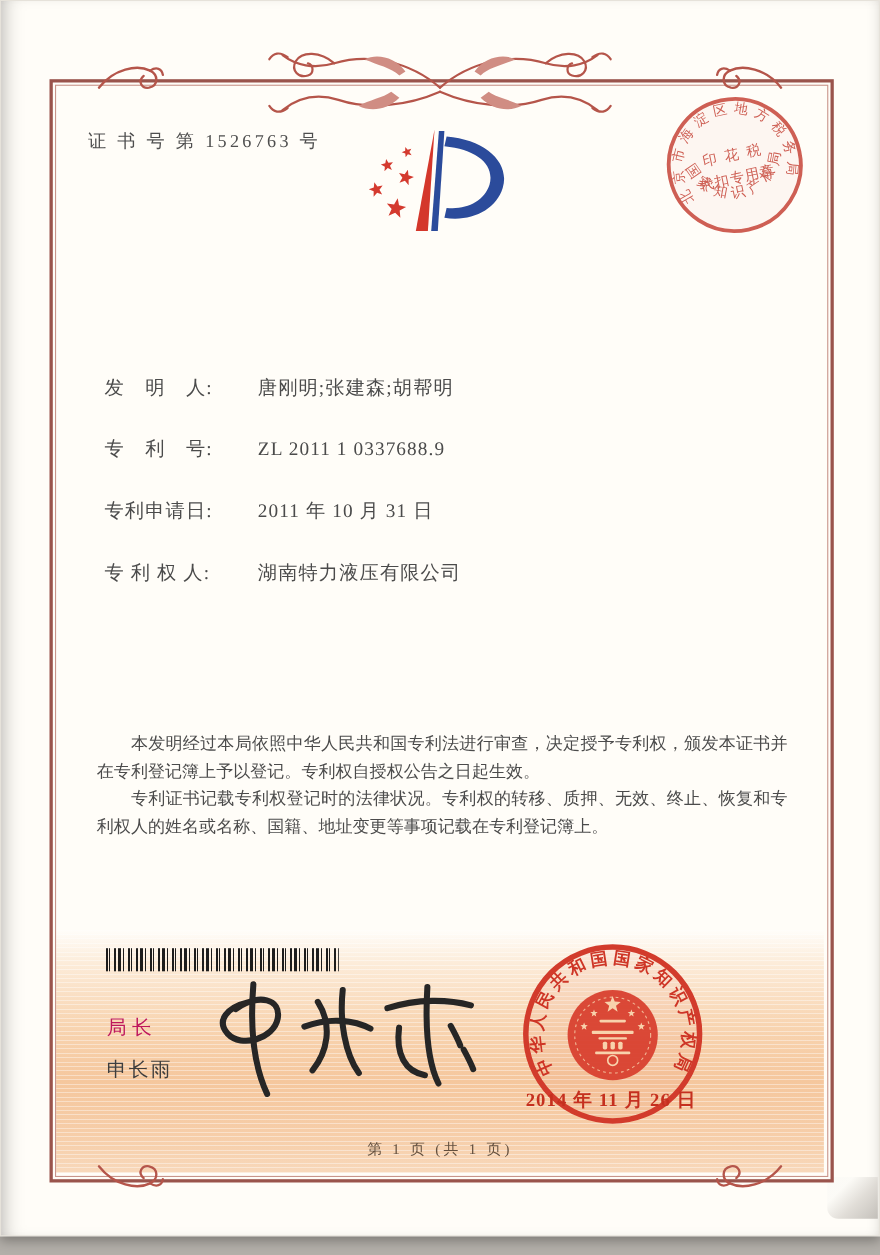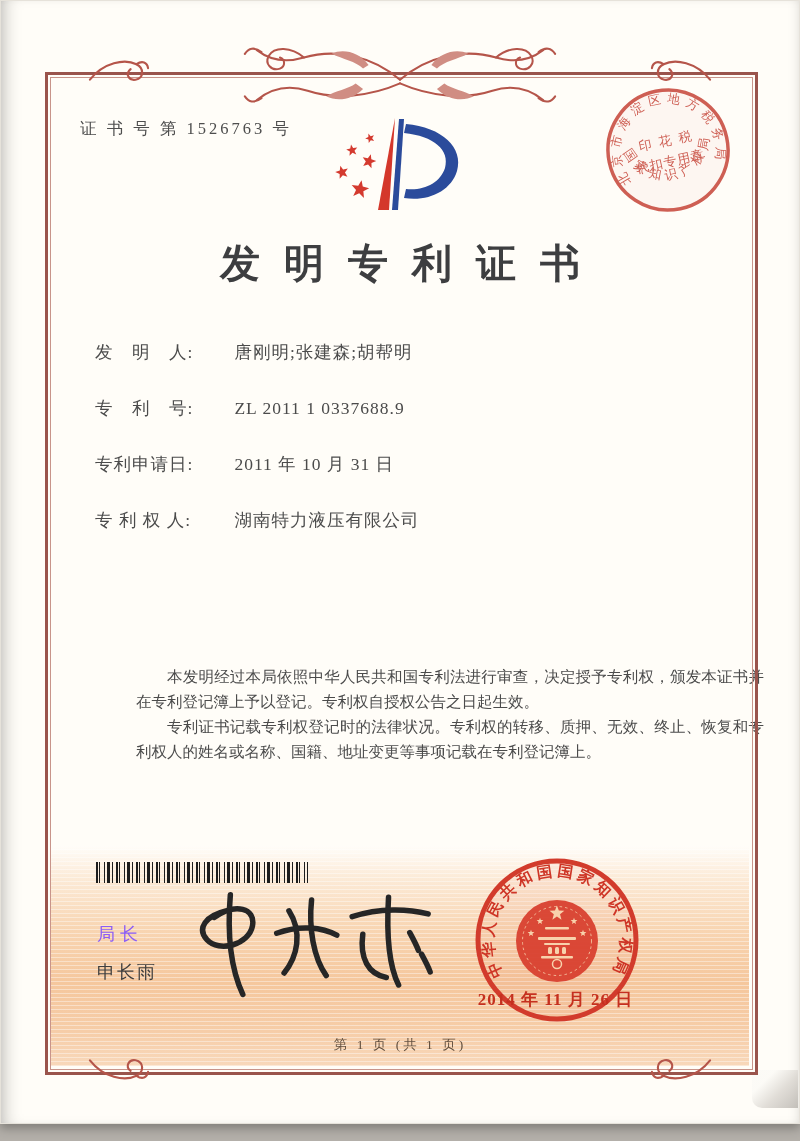--- a/index.html
+++ b/index.html
@@ -56,40 +56,40 @@
   }
   
   .fields{position:absolute;left:95px;top:334px;z-index:3;color:#4b4b4b;}
   .field-row{height:36px;line-height:36px;margin-bottom:20px;font-size:17.5px;letter-spacing:1px;}
   .field-row:last-child{margin-top:6px;}
   .field-label{display:inline-block;width:134px;vertical-align:top;}
   .field-value{display:inline-block;}
   
   .body-text{
     position:absolute;left:88px;top:664px;width:628px;z-index:3;
-    font-size:15.5px;line-height:25px;color:#4b4b4b;text-align:justify;margin-left:48px;
+    font-size:15.5px;line-height:25px;color:#4b4b4b;text-align:justify;
   }
   .body-text p{margin:0;text-indent:2em;}
   
   .band{
     position:absolute;left:51px;top:846px;width:698px;height:220px;z-index:1;
     background:
       repeating-linear-gradient(0deg,rgba(255,255,255,.4) 0 1px,rgba(255,255,255,0) 1px 4px),
       linear-gradient(180deg,#fffdf9 0%,#fcebd8 14%,#f8d5b2 38%,#f5c79d 62%,#f6cda8 84%,#f8d8ba 100%);
   }
   .barcode{
     position:absolute;left:96px;top:862px;width:212px;height:21px;z-index:3;
     background:repeating-linear-gradient(90deg,
       #1d1d1d 0 2px,transparent 2px 3px,
       #1d1d1d 3px 4px,transparent 4px 8px,
       #1d1d1d 8px 9px,transparent 9px 11px,
       #1d1d1d 11px 14px,transparent 14px 16px,
       #1d1d1d 16px 17px,transparent 17px 20px);
   }
-  .signoff-title{position:absolute;left:97px;top:922px;font-size:18px;letter-spacing:5px;color:#8b5cf6;z-index:3;}
+  .signoff-title{position:absolute;left:97px;top:922px;font-size:18px;letter-spacing:5px;color:#be185d;z-index:3;}
   .signoff-name{position:absolute;left:97px;top:960px;font-size:18px;letter-spacing:2px;color:#3e3e3e;z-index:3;}
   .signature{position:absolute;left:185px;top:884px;width:255px;height:115px;z-index:4;}
   .signature path{stroke:#262626;stroke-width:5.5;fill:none;stroke-linecap:round;stroke-linejoin:round;}
   .seal{position:absolute;left:472px;top:855px;width:170px;height:170px;z-index:3;}
   .seal-date{
     position:absolute;left:468px;top:988px;width:175px;text-align:center;z-index:4;
     font-size:17px;font-weight:600;color:#c5301f;letter-spacing:1px;
   }
   .page-footer{
     position:absolute;left:0;top:1036px;width:100%;text-align:center;z-index:3;
@@ -163,21 +163,20 @@
     <text class="stamp-txt" font-size="12.5" letter-spacing="5.5">
       <textPath href="#taxArcTop" startOffset="50%" text-anchor="middle">北京市海淀区地方税务局</textPath>
     </text>
     <text class="stamp-txt" font-size="13" letter-spacing="4.5">
       <textPath href="#taxArcBottom" startOffset="50%" text-anchor="middle">国家知识产权局</textPath>
     </text>
     <text class="stamp-txt" x="68" y="63" font-size="13" letter-spacing="2" text-anchor="middle">印 花 税</text>
     <text class="stamp-txt" x="68" y="84" font-size="13" letter-spacing="1" text-anchor="middle">代扣专用章</text>
   </svg>
 
-  <div class="doc-title">发明专利证书</div>
 
   <div class="fields">
     <div class="field-row">
       <span class="field-label">发　明　人:</span>
       <span class="field-value">唐刚明;张建森;胡帮明</span>
     </div>
     <div class="field-row">
       <span class="field-label">专　利　号:</span>
       <span class="field-value">ZL 2011 1 0337688.9</span>
     </div>

